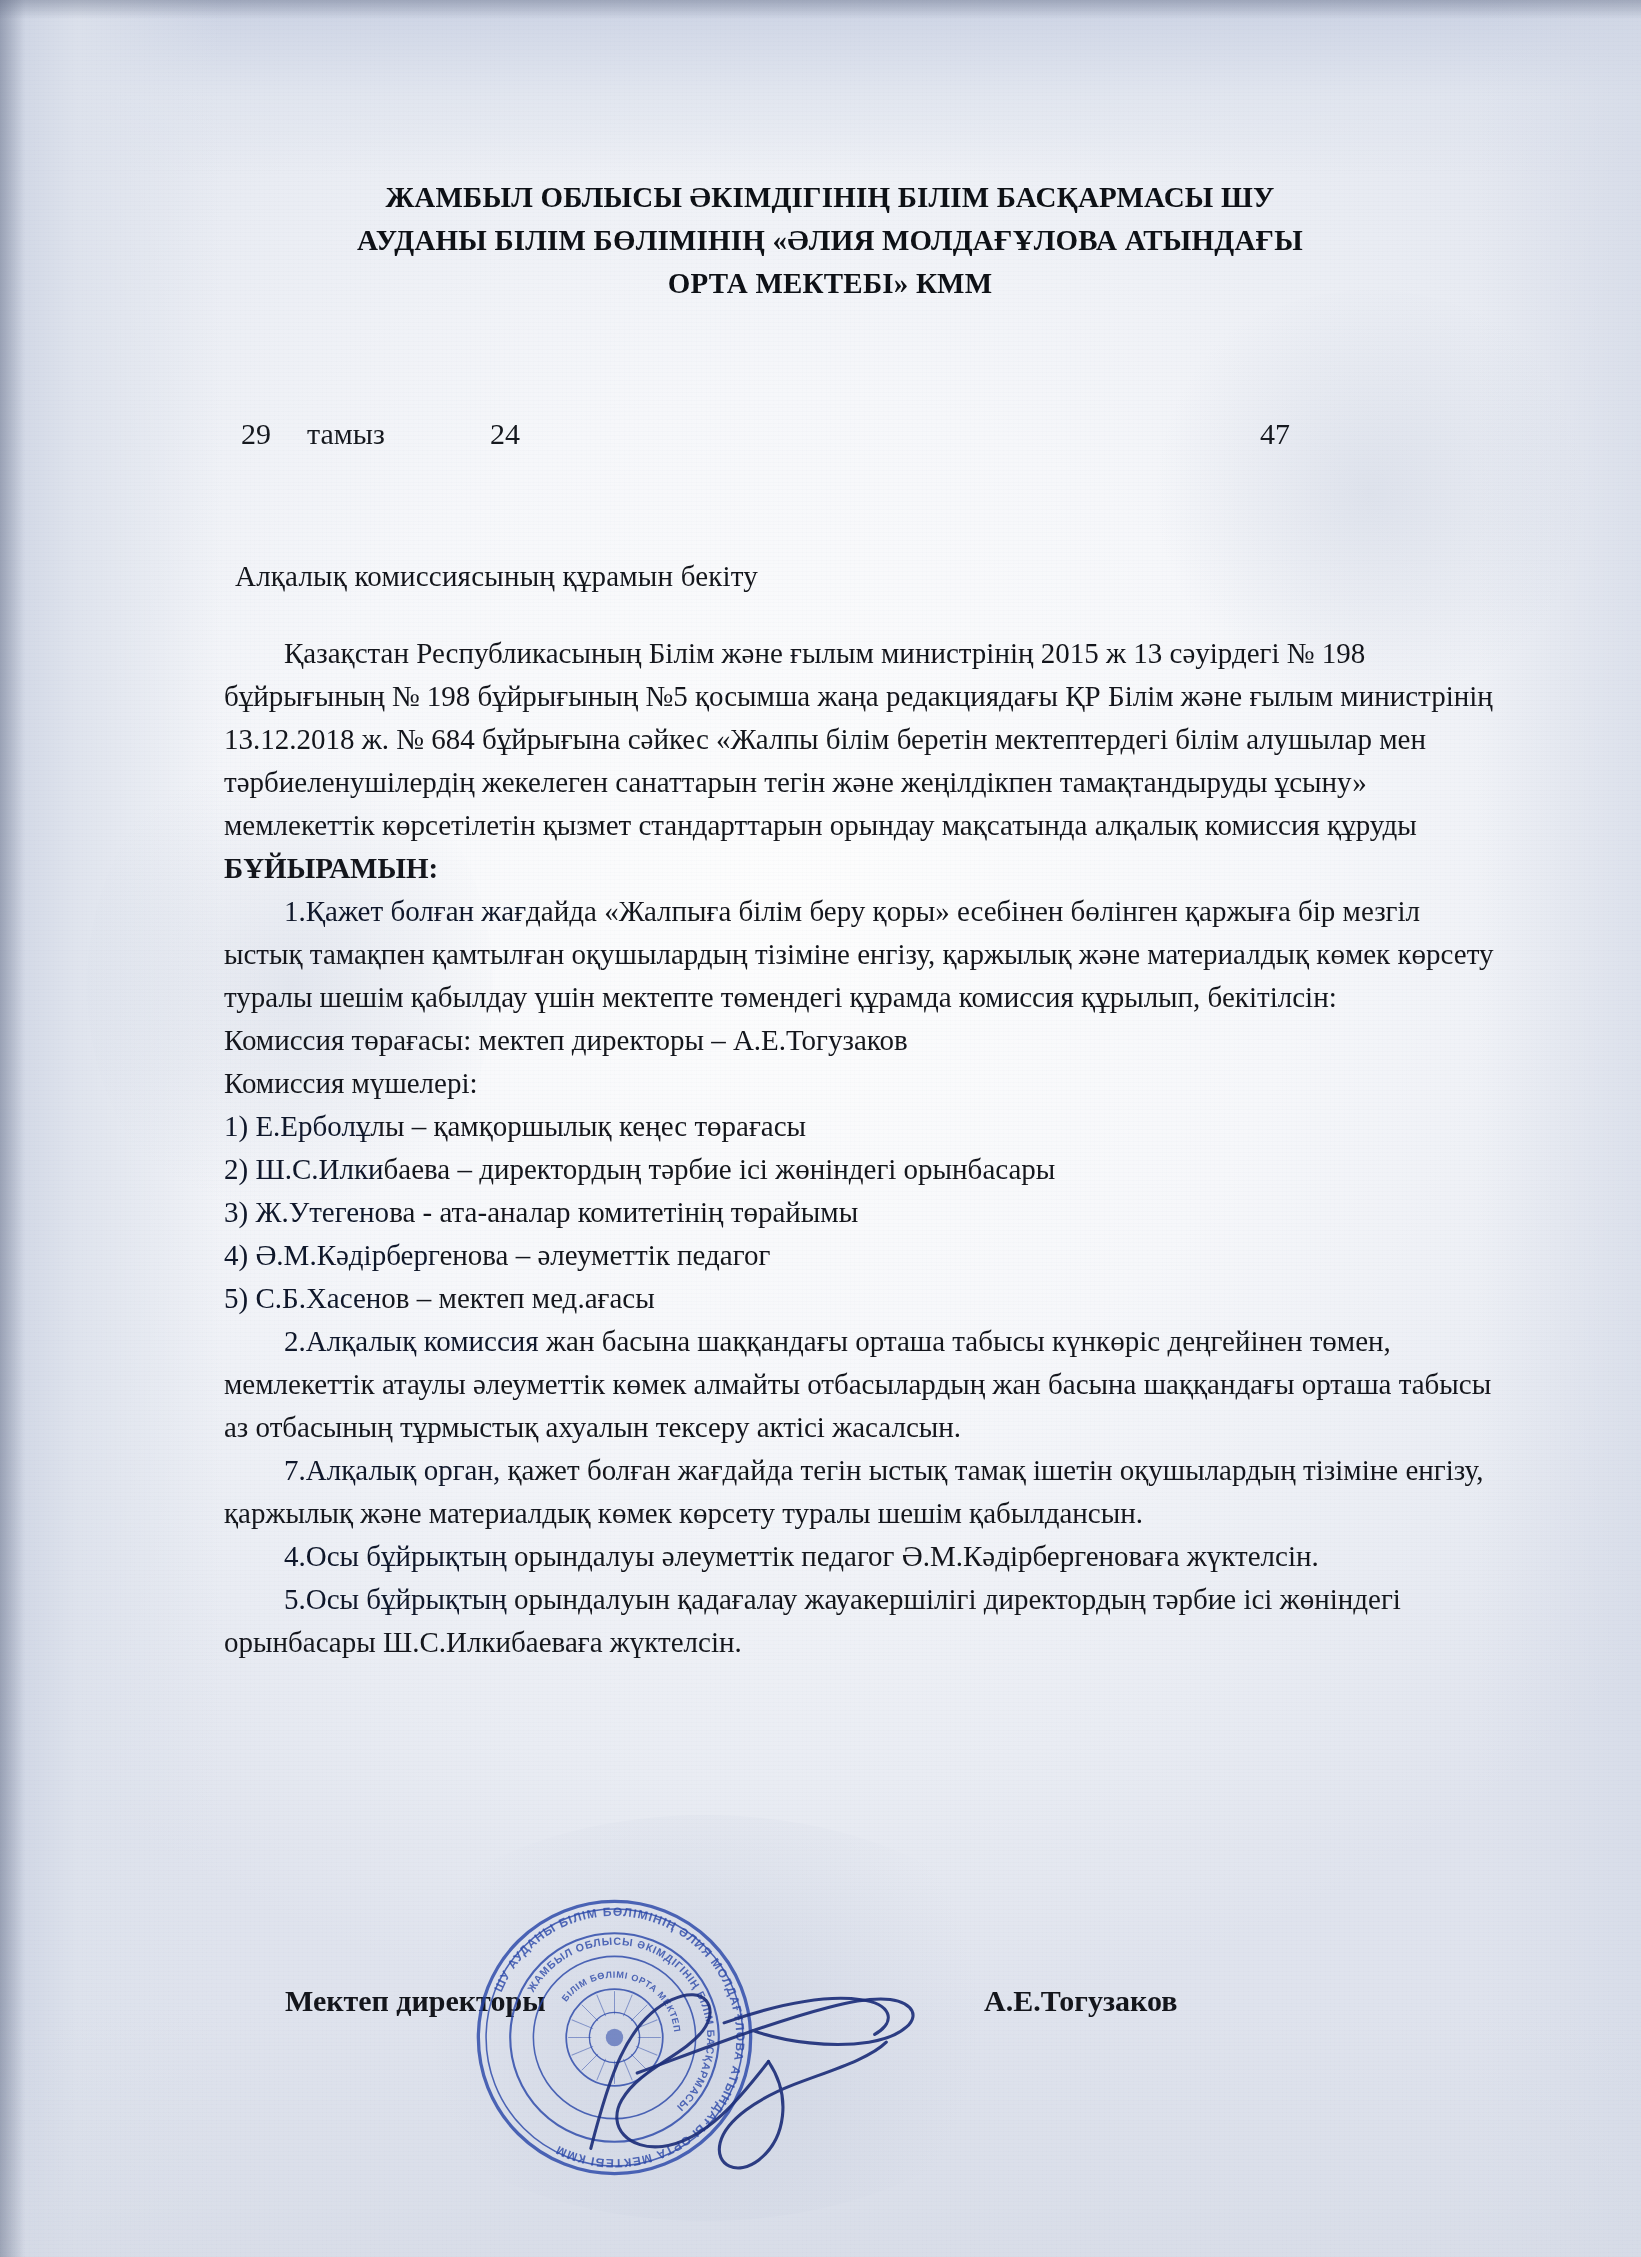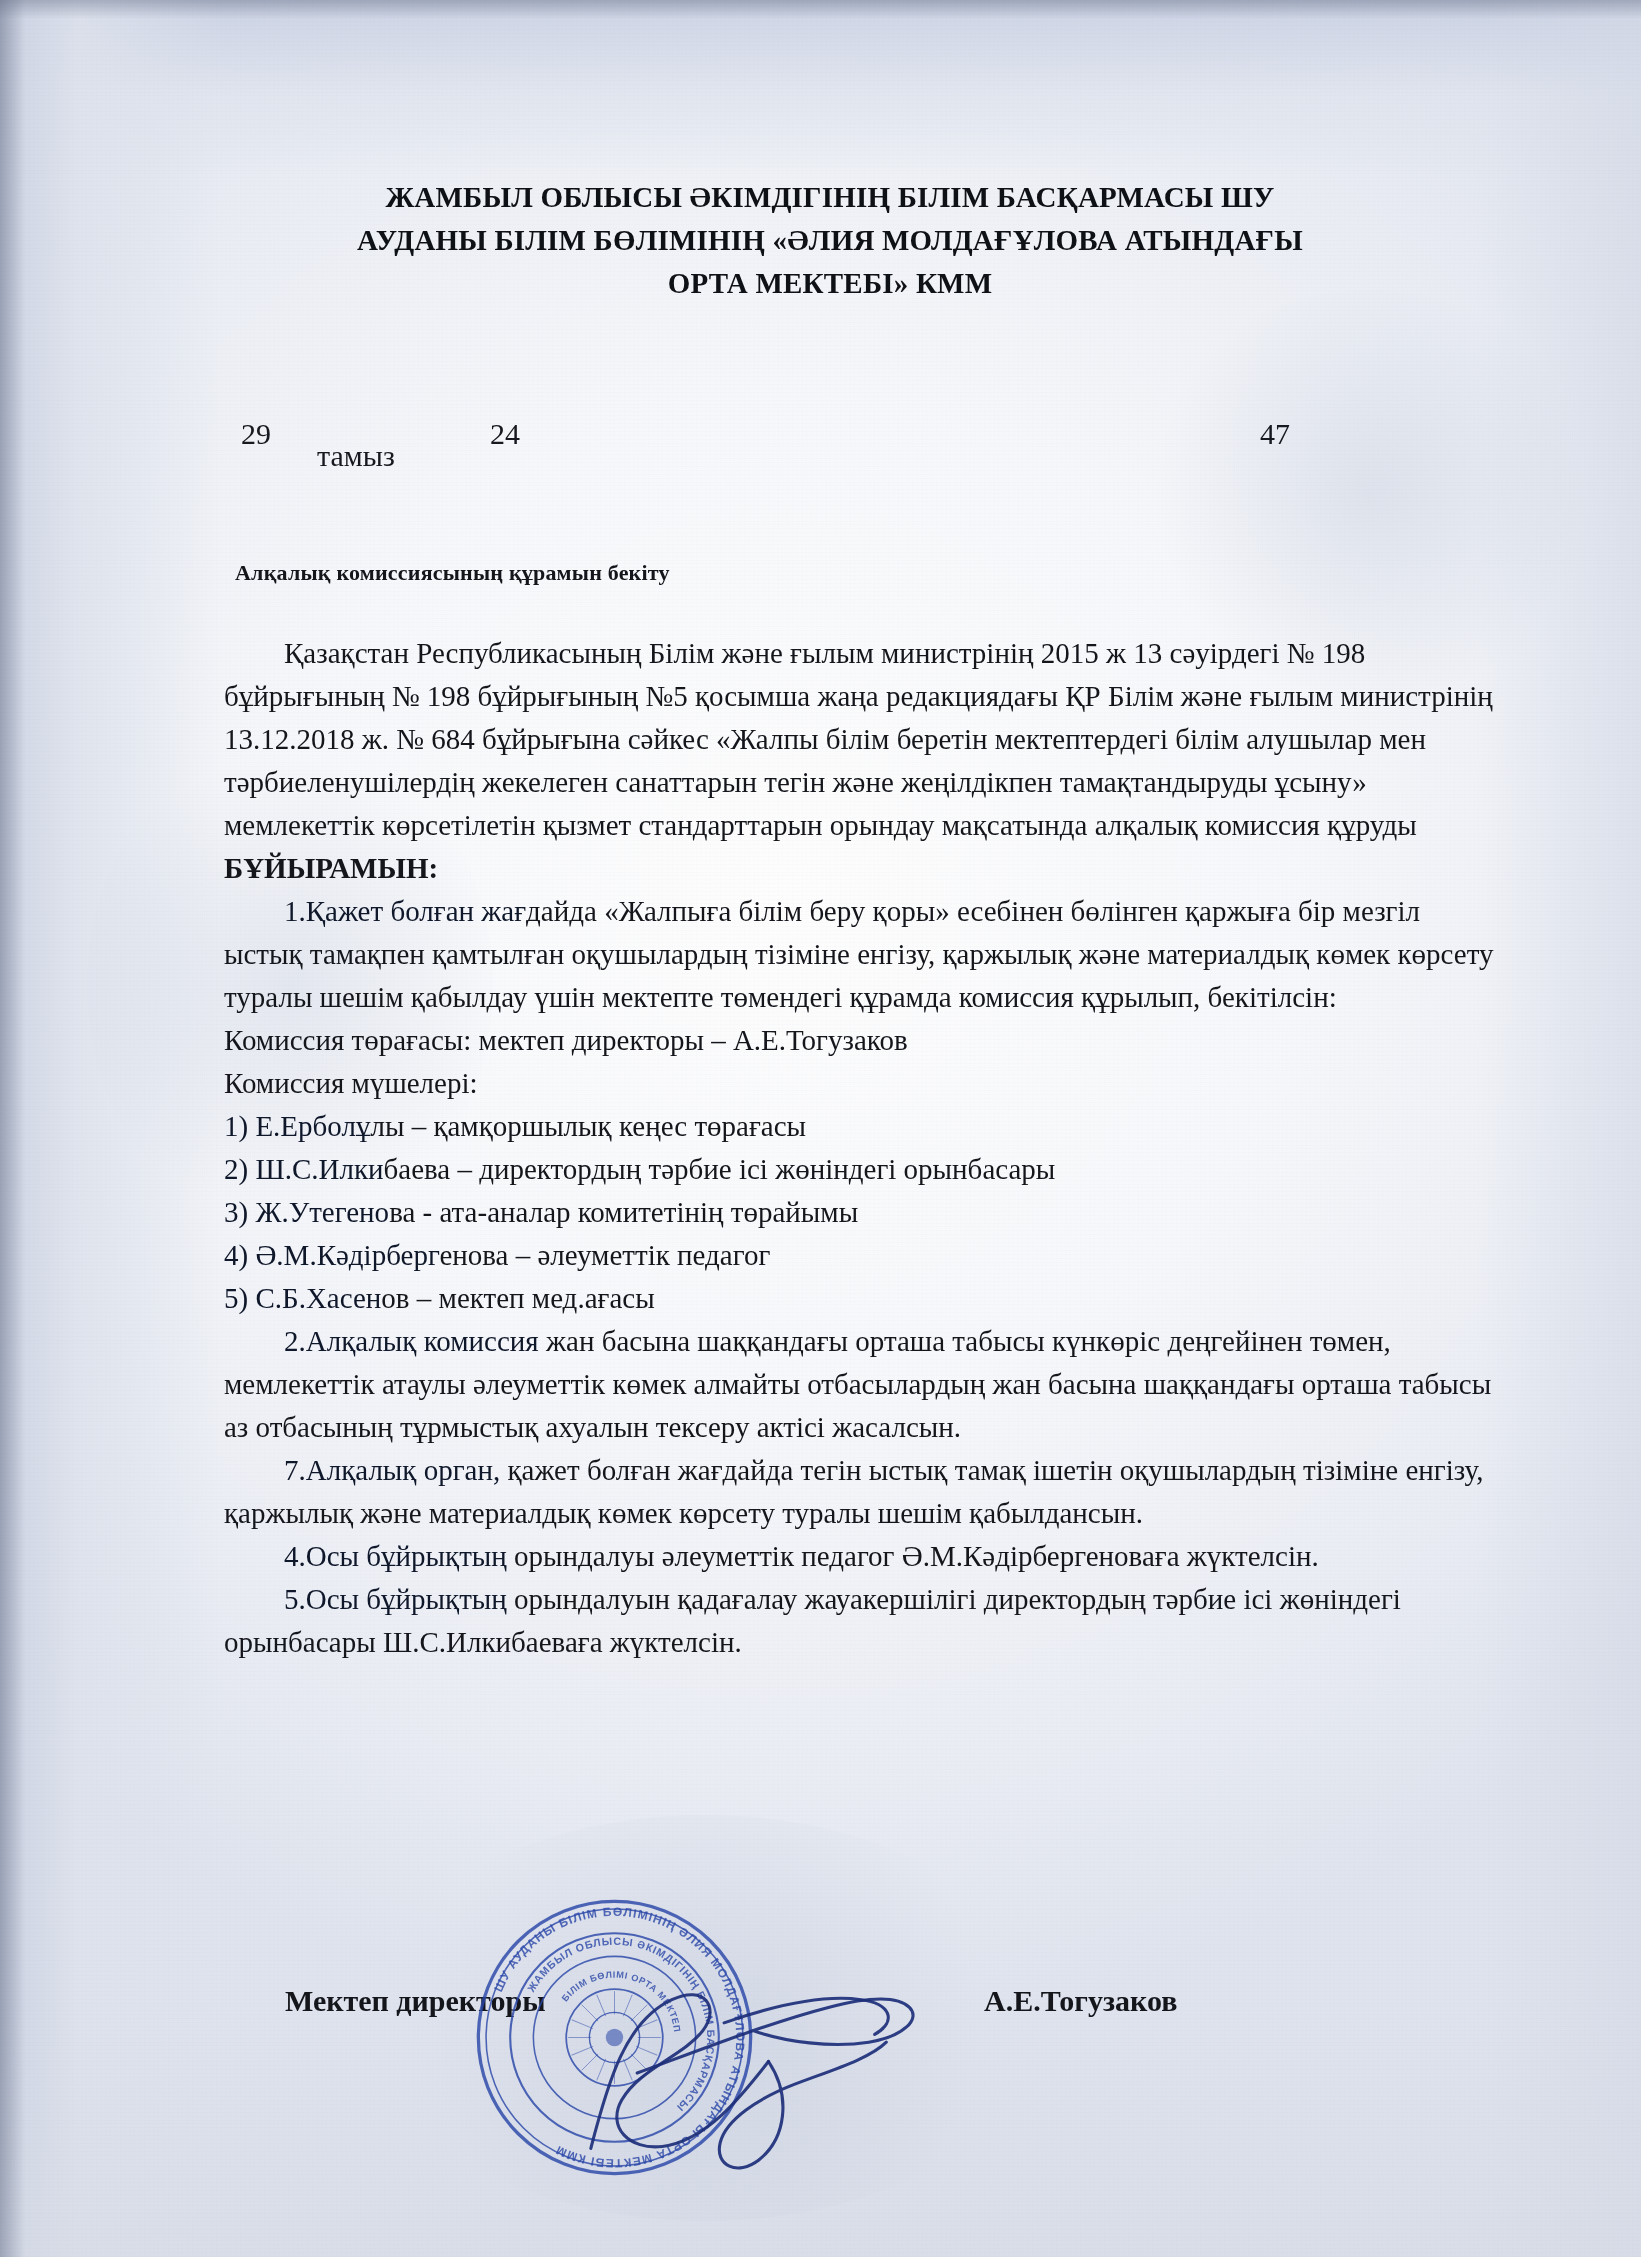--- a/index.html
+++ b/index.html
@@ -92,30 +92,30 @@
 
   .date-row {
     position: absolute;
     left: 241px;
     top: 417px;
     width: 1081px;
     font-size: 30px;
     color: #16191f;
   }
   .date-row .d-day   { position: absolute; left: 0;    top: 0; }
-  .date-row .d-month { position: absolute; left: 76px; top: 0; margin-top: 22px; }
+  .date-row .d-month { position: absolute; left: 66px; top: 0; }
   .date-row .d-num   { position: absolute; left: 249px;top: 0; }
   .date-row .d-reg   { position: absolute; left: 1019px; top: 0; }
 
   .subject {
     position: absolute;
     left: 235px;
     top: 560px;
-    font-size: 22px;
-    font-weight: bold;
+    font-size: 29px;
+    font-weight: normal;
     letter-spacing: 0.2px;
   }
 
   .body {
     position: absolute;
     left: 224px;
     top: 632px;
     width: 1273px;
     font-size: 29px;
     line-height: 43px;

